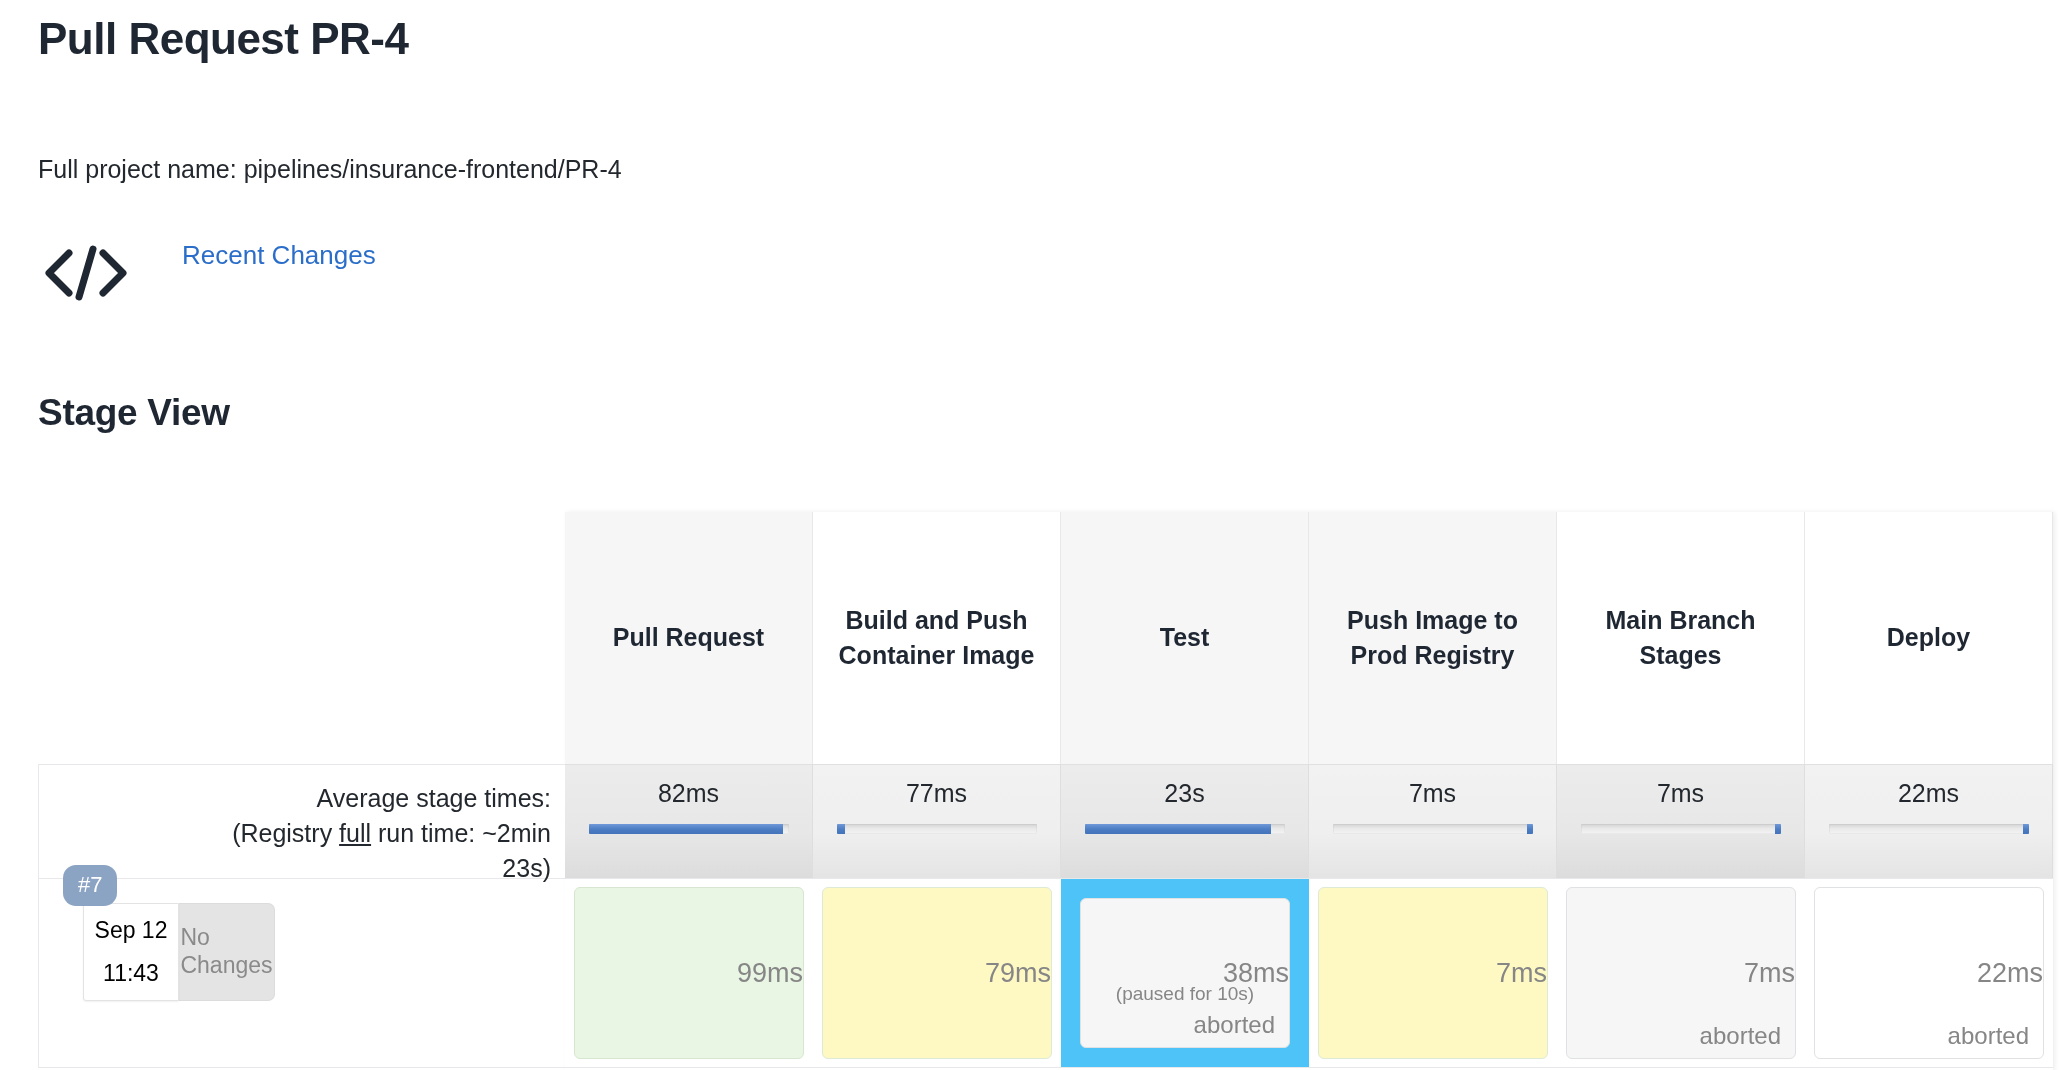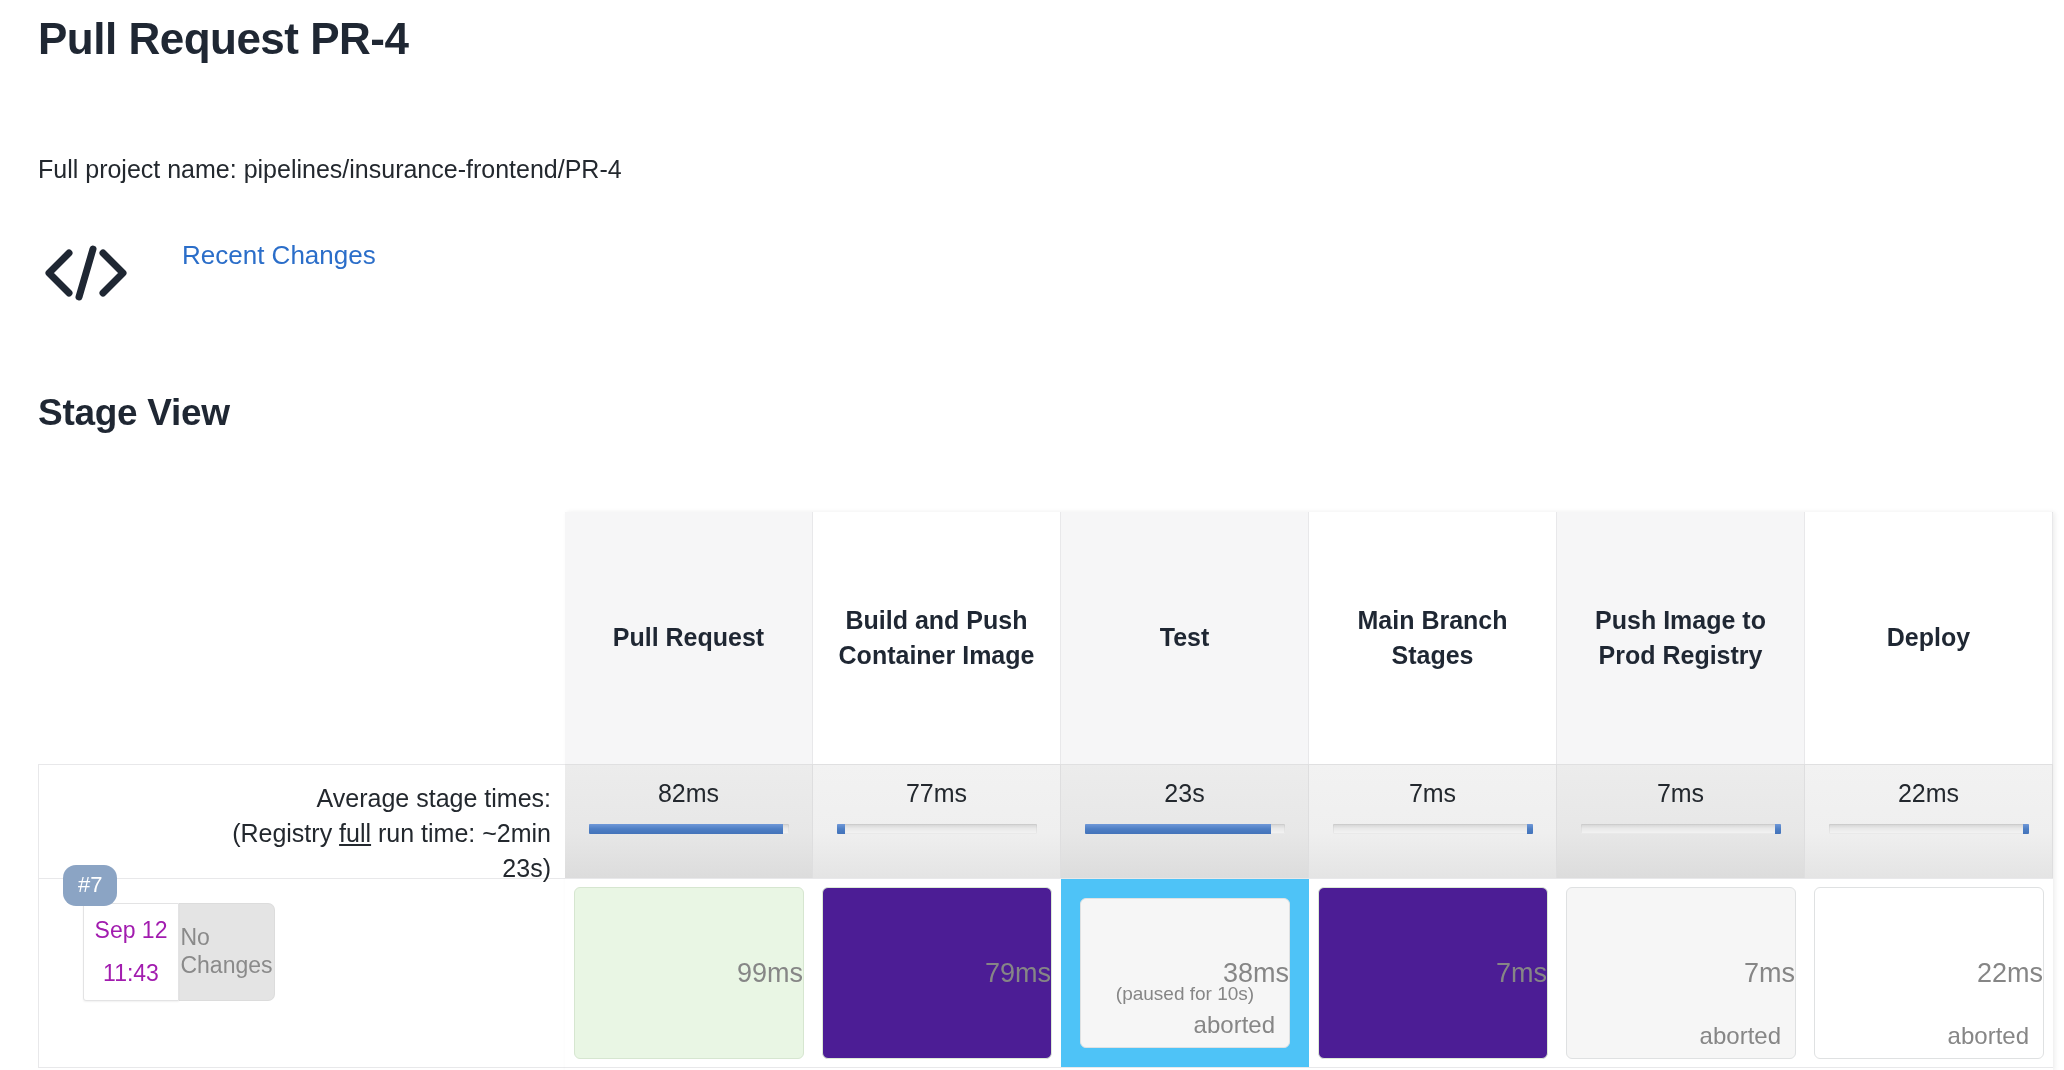--- a/index.html
+++ b/index.html
@@ -189,21 +189,21 @@
   .run-date {
     background: #ffffff;
     border: 1px solid #e3e3e4;
     border-radius: 3px 0 0 3px;
     width: 96px;
     display: flex;
     flex-direction: column;
     align-items: center;
     justify-content: center;
     font-size: 23px;
-    color: #a21caf;
+    color: #000000;
     line-height: 1;
     gap: 20px;
     z-index: 2;
     box-shadow: 0 1px 2px rgba(0,0,0,0.06);
   }
   .run-changes {
     background: #e4e4e4;
     border: 1px solid #dcdcdc;
     border-left: none;
     border-radius: 0 7px 7px 0;
@@ -235,21 +235,21 @@
   .cell-box {
     width: 100%; height: 100%;
     border-radius: 6px;
     border: 1px solid #dcdfe0;
     position: relative;
     display: flex;
     align-items: center;
     justify-content: flex-end;
   }
   .cell-box.green   { background: #e9f6e4; border-color: #d6e6d0; }
-  .cell-box.green2  { background: #4c1d95; border-color: #dcead6; padding-left: 12px; }
+  .cell-box.green2  { background: #fef9c3; border-color: #dcead6; padding-left: 12px; }
   .cell-box.gray    { background: #f6f6f6; border-color: #dfe1e2; }
   .cell-box.white   { background: #ffffff; border-color: #dfe1e2; }
   .cell-time {
     font-size: 27px;
     color: #868686;
     line-height: 1;
   }
   .cell-sub {
     position: absolute;
     left: 0; right: 0;
@@ -297,22 +297,22 @@
 
   <h2 class="section-title">Stage View</h2>
 
   <div class="stage-table">
     <div class="stage-grid">
 
       <div class="hrow-pad"></div>
       <div class="stage-head shade">Pull Request</div>
       <div class="stage-head">Build and Push Container Image</div>
       <div class="stage-head shade">Test</div>
+      <div class="stage-head shade">Push Image to Prod Registry</div>
       <div class="stage-head">Main Branch Stages</div>
-      <div class="stage-head shade">Push Image to Prod Registry</div>
       <div class="stage-head">Deploy</div>
 
       <div class="avg-label">
         <div>Average stage times:</div>
         <div><span>(Registry </span><u>full</u><span> run time: ~2min</span></div>
         <div class="overflow-line">23s)</div>
       </div>
 
       <div class="avg-cell">
         <span class="avg-time">82ms</span>

